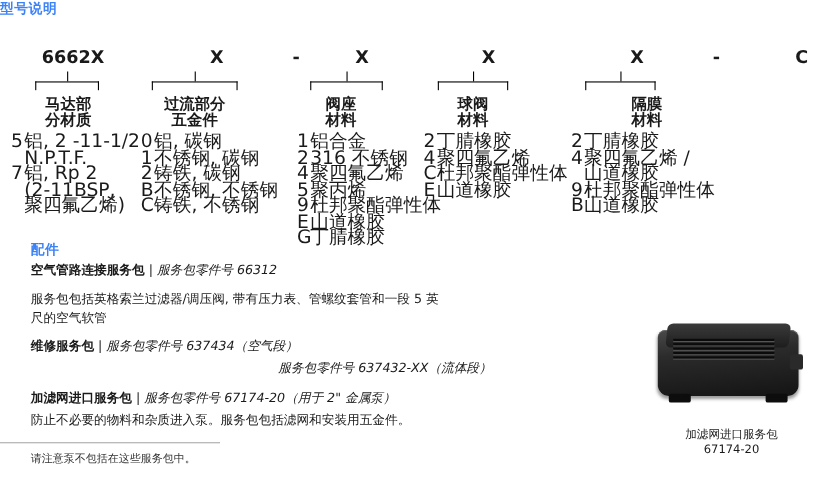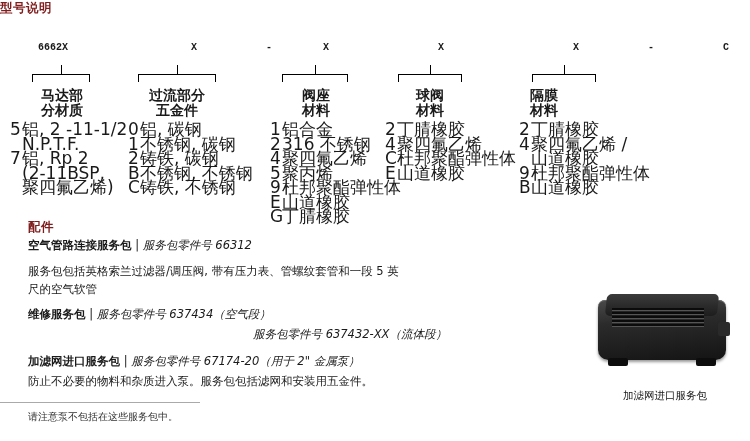--- a/index.html
+++ b/index.html
@@ -11,39 +11,38 @@
     background: #ffffff;
     font-family: "DejaVu Sans", "Liberation Sans", sans-serif;
     color: #1a1a1a;
     overflow: hidden;
     font-size: 11px;
   }
   .sec-title {
     position: absolute;
     font-weight: bold;
     font-size: 12.5px;
-    color: #7f1d1d;
+    color: #3b82f6;
     letter-spacing: 0.5px;
   }
   #acc-title { left: 28px; top: 219px; }
 
   
   #code-row {
     position: absolute;
     left: 28px;
     top: 42px;
     width: 700px;
     height: 20px;
   }
   #code-row .cell {
     position: absolute;
     font-weight: bold;
-    font-size: 10px;
+    font-size: 16px;
     white-space: nowrap;
-    font-family: Liberation Mono, monospace;
   }
   .c0 { left: 10px; }
   .c1 { left: 163px; }
   .cd1 { left: 238px; }
   .c2 { left: 295px; }
   .c3 { left: 410px; }
   .c4 { left: 545px; }
   .cd2 { left: 620px; }
   .c5 { left: 695px; }
 
@@ -205,29 +204,29 @@
 <div class="stem" style="left:564px; top:65px;"></div>
 
 <div class="colhead" style="left:22px;  top:88px; width:80px;">
   <div>马达部</div>
   <div>分材质</div>
 </div>
 <div class="colhead" style="left:137px; top:88px; width:80px;">
   <div>过流部分</div>
   <div>五金件</div>
 </div>
-<div class="colhead" style="left:276px; top:88px; width:80px;">
+<div class="colhead" style="left:270px; top:88px; width:80px;">
   <div>阀座</div>
   <div>材料</div>
 </div>
 <div class="colhead" style="left:390px; top:88px; width:80px;">
   <div>球阀</div>
   <div>材料</div>
 </div>
-<div class="colhead" style="left:504px; top:88px; width:80px;">
+<div class="colhead" style="left:548px; top:88px; width:80px;">
   <div>隔膜</div>
   <div>材料</div>
 </div>
 
 <div class="optlist" style="left:10px; top:122px;">
   <span class="row"><span class="k">5</span><span>铝, 2 -11-1/2</span></span>
   <span class="row sub"><span>N.P.T.F.</span></span>
   <span class="row"><span class="k">7</span><span>铝, Rp 2</span></span>
   <span class="row sub"><span>(2-11BSP,</span></span>
   <span class="row sub"><span>聚四氟乙烯)</span></span>
@@ -298,13 +297,14 @@
     <span></span>
     <span></span>
     <span></span>
   </div>
   <div class="nub"></div>
   <div class="foot l"></div>
   <div class="foot r"></div>
 </div>
 <div id="prod-cap">
   <div>加滤网进口服务包</div>
+  <div>67174-20</div>
 </div>
 
 </body></html>

